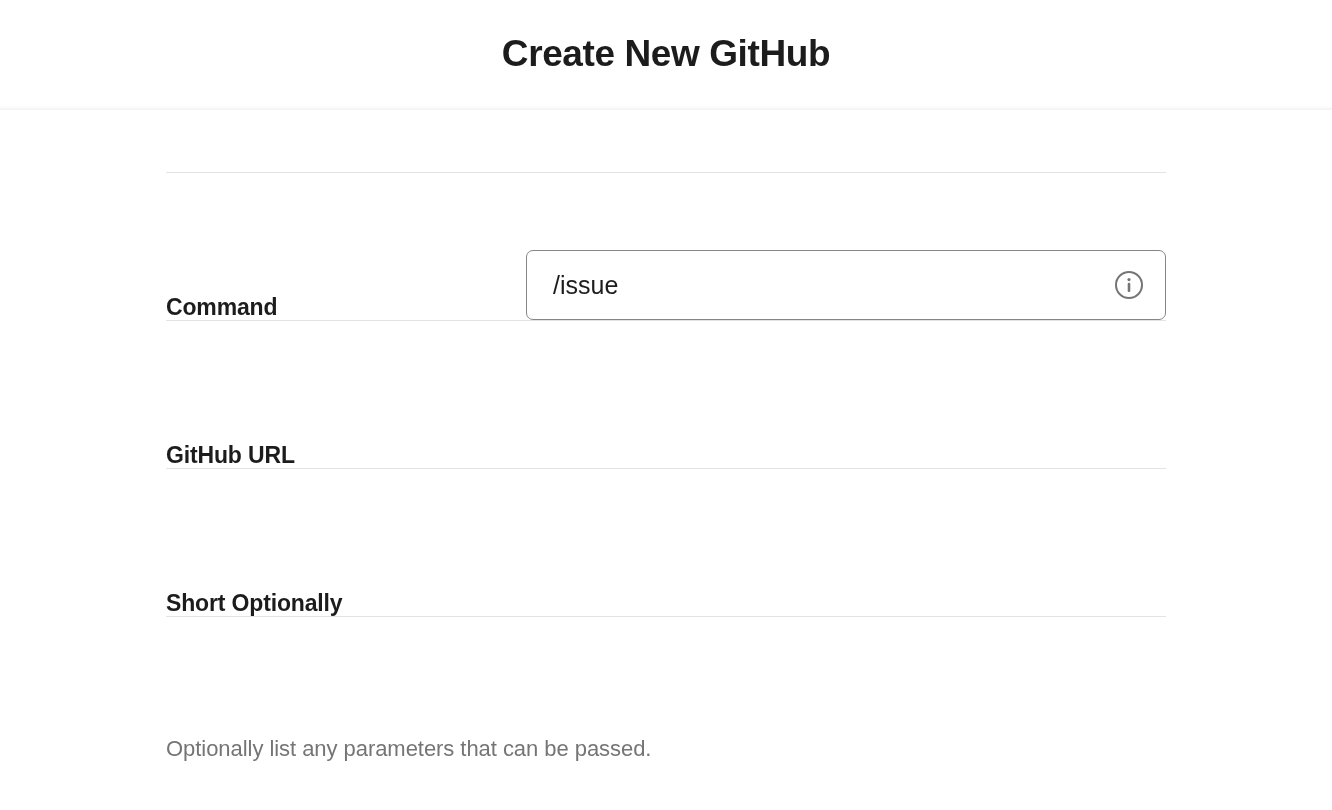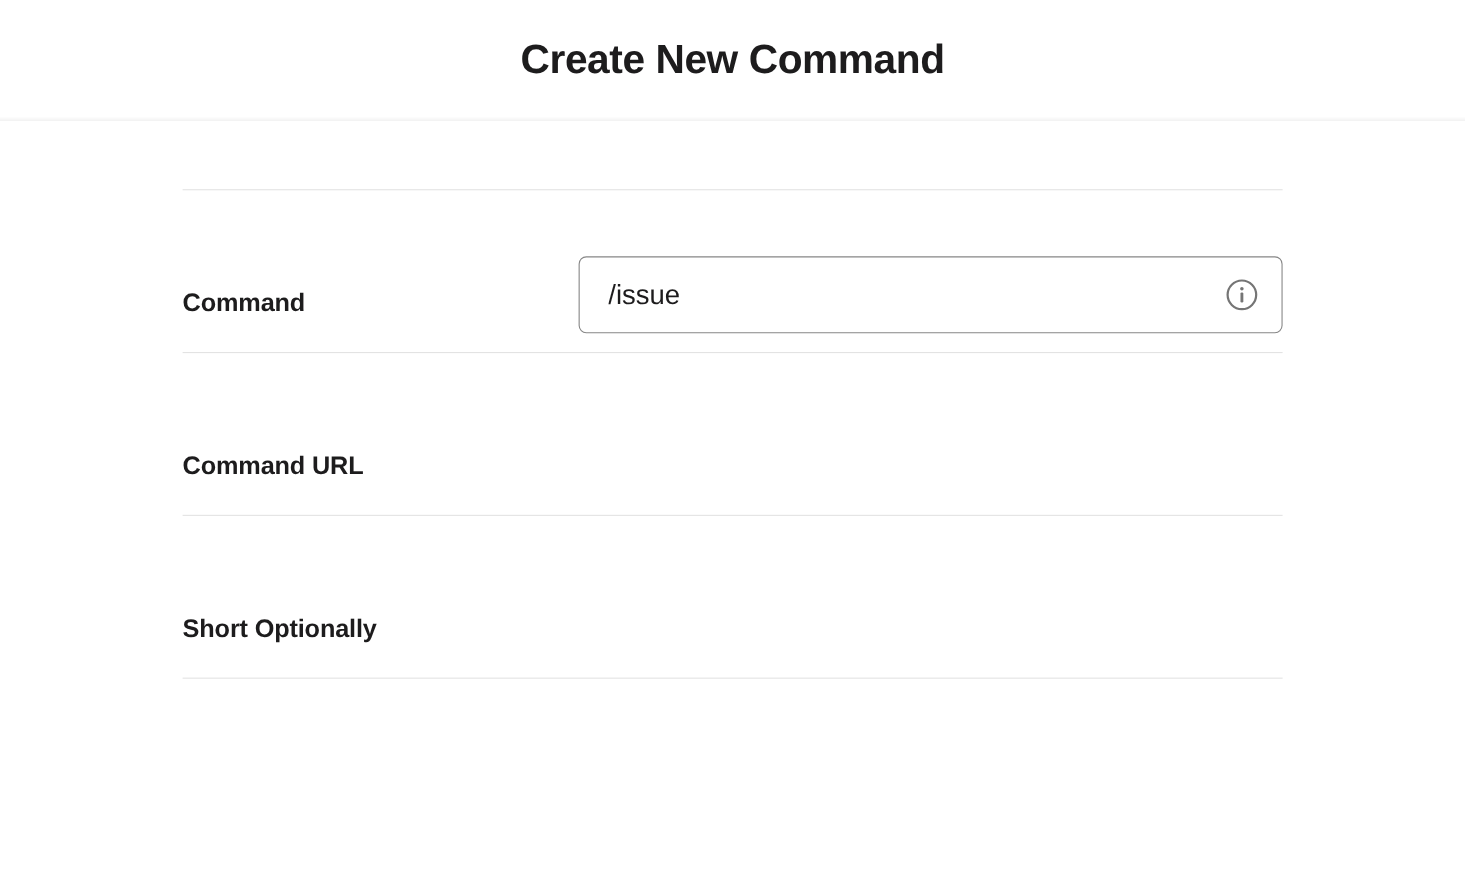--- a/index.html
+++ b/index.html
@@ -58,21 +58,21 @@
   }
 
   .divider {
     height: 1px;
     background: #e3e3e3;
     width: 100%;
   }
 
   .form-row {
     display: flex;
-    align-items: center;
+    align-items: flex-end;
     min-height: 147px;
   }
 
   .row-label-col {
     width: 360px;
     flex: 0 0 360px;
     padding-top: 57px;
   }
 
   .row-label {
@@ -131,21 +131,21 @@
     letter-spacing: -0.05px;
     line-height: 1.3;
   }
 </style>
 </head>
 <body>
 
 <div class="modal">
 
   <div class="modal-header">
-    <h1 class="modal-title">Create New Command</h1>
+    <h1 class="modal-title">Create New GitHub</h1>
   </div>
 
   <div class="modal-body">
     <div class="form-area">
 
       <div class="divider"></div>
       <div class="form-row">
         <div class="row-label-col">
           <div class="row-label">Command</div>
         </div>
@@ -159,32 +159,33 @@
                 <rect x="13.7" y="12.8" width="2.6" height="9.2" rx="1.1" fill="#757575"></rect>
               </svg>
             </span>
           </div>
         </div>
       </div>
 
       <div class="divider"></div>
       <div class="form-row">
         <div class="row-label-col">
-          <div class="row-label">Command URL</div>
+          <div class="row-label">GitHub URL</div>
         </div>
       </div>
 
       <div class="divider"></div>
       <div class="form-row">
         <div class="row-label-col">
           <div class="row-label">Short Optionally</div>
         </div>
       </div>
 
       <div class="divider"></div>
       <div class="form-row">
         <div class="row-field-col">
+          <div class="helper-text">Optionally list any parameters that can be passed.</div>
         </div>
       </div>
 
     </div>
   </div>
 </div>
 
 </body></html>

